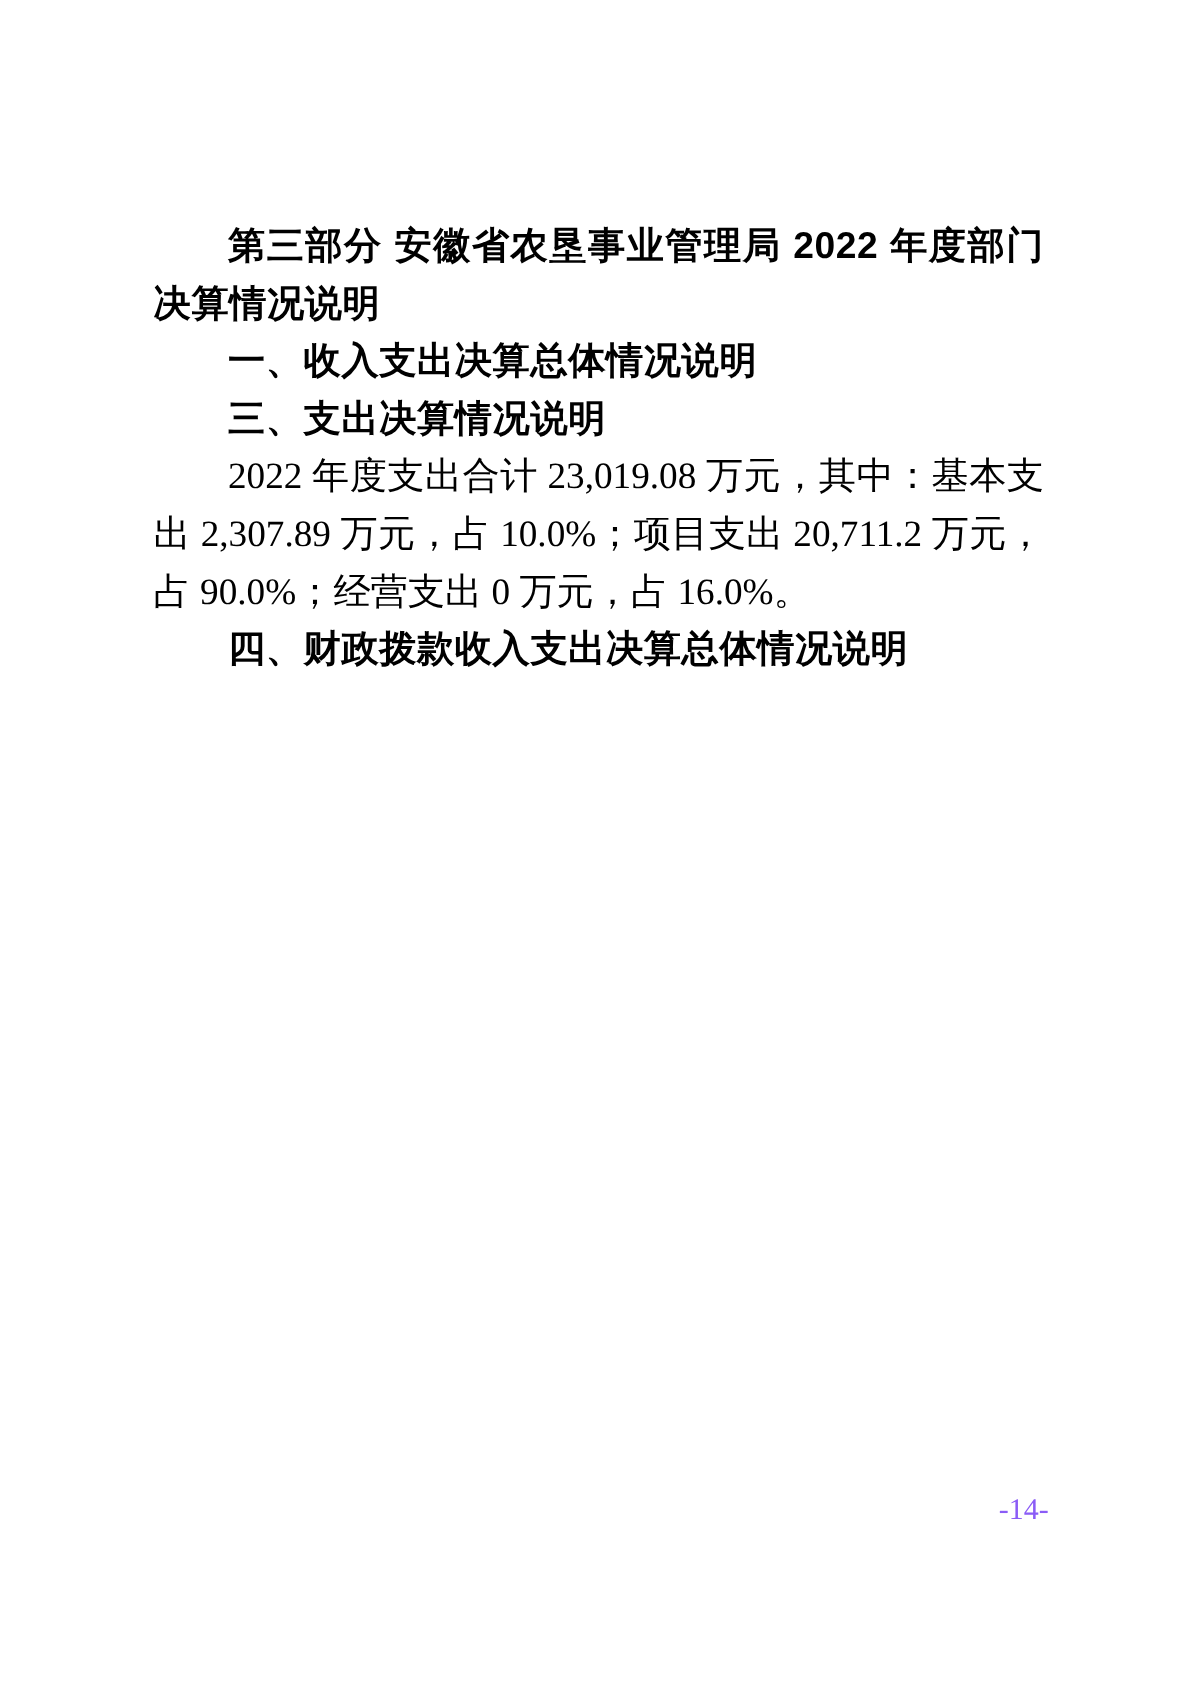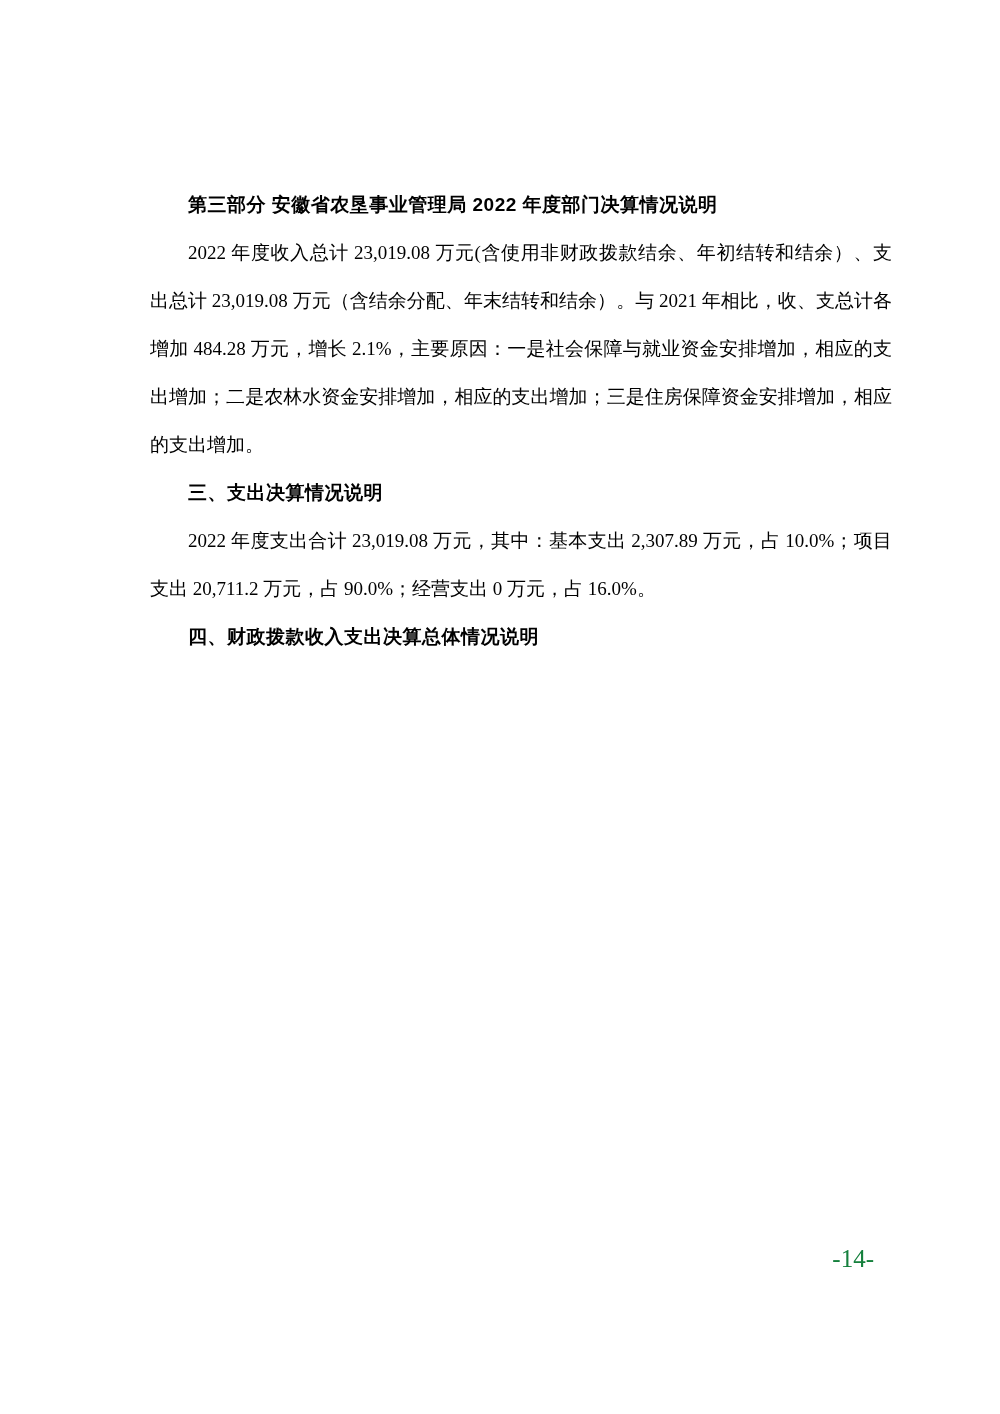--- a/index.html
+++ b/index.html
@@ -10,24 +10,24 @@
   .page {
     position: relative;
     width: 1000px;
     height: 1414px;
     background: #ffffff;
     color: #000000;
     overflow: hidden;
   }
   .content {
     position: absolute;
-    left: 150px;
+    left: 128px;
     top: 181px;
     width: 742px;
-    font-size: 19px;
+    font-size: 31px;
     line-height: 48px;
     text-align: justify;
     text-justify: inter-ideograph;
   }
   .content p {
     margin: 0;
     padding: 0;
   }
   .doc-title {
     font-family: "Liberation Sans", "DejaVu Sans", sans-serif;
@@ -46,32 +46,32 @@
     font-weight: 400;
     text-indent: 2em;
   }
   .page-number {
     position: absolute;
     top: 1244px;
     right: 126px;
     font-family: "Liberation Serif", "DejaVu Serif", serif;
     font-size: 25px;
     line-height: 30px;
-    color: #15803d;
+    color: #8b5cf6;
   }
 </style>
 </head>
 <body>
 
 <div class="page">
   <div class="content">
 
     <p class="doc-title">第三部分 安徽省农垦事业管理局 2022 年度部门决算情况说明</p>
 
-    <p class="sec-body">2022 年度收入总计 23,019.08 万元(含使用非财政拨款结余、年初结转和结余）、支出总计 23,019.08 万元（含结余分配、年末结转和结余）。与 2021 年相比，收、支总计各增加 484.28 万元，增长 2.1%，主要原因：一是社会保障与就业资金安排增加，相应的支出增加；二是农林水资金安排增加，相应的支出增加；三是住房保障资金安排增加，相应的支出增加。</p>
+    <p class="sec-heading">一、收入支出决算总体情况说明</p>
 
 
     <p class="sec-heading">三、支出决算情况说明</p>
     <p class="sec-body">2022 年度支出合计 23,019.08 万元，其中：基本支出 2,307.89 万元，占 10.0%；项目支出 20,711.2 万元，占 90.0%；经营支出 0 万元，占 16.0%。</p>
 
     <p class="sec-heading">四、财政拨款收入支出决算总体情况说明</p>
 
   </div>
 
   <div class="page-number">-14-</div>

